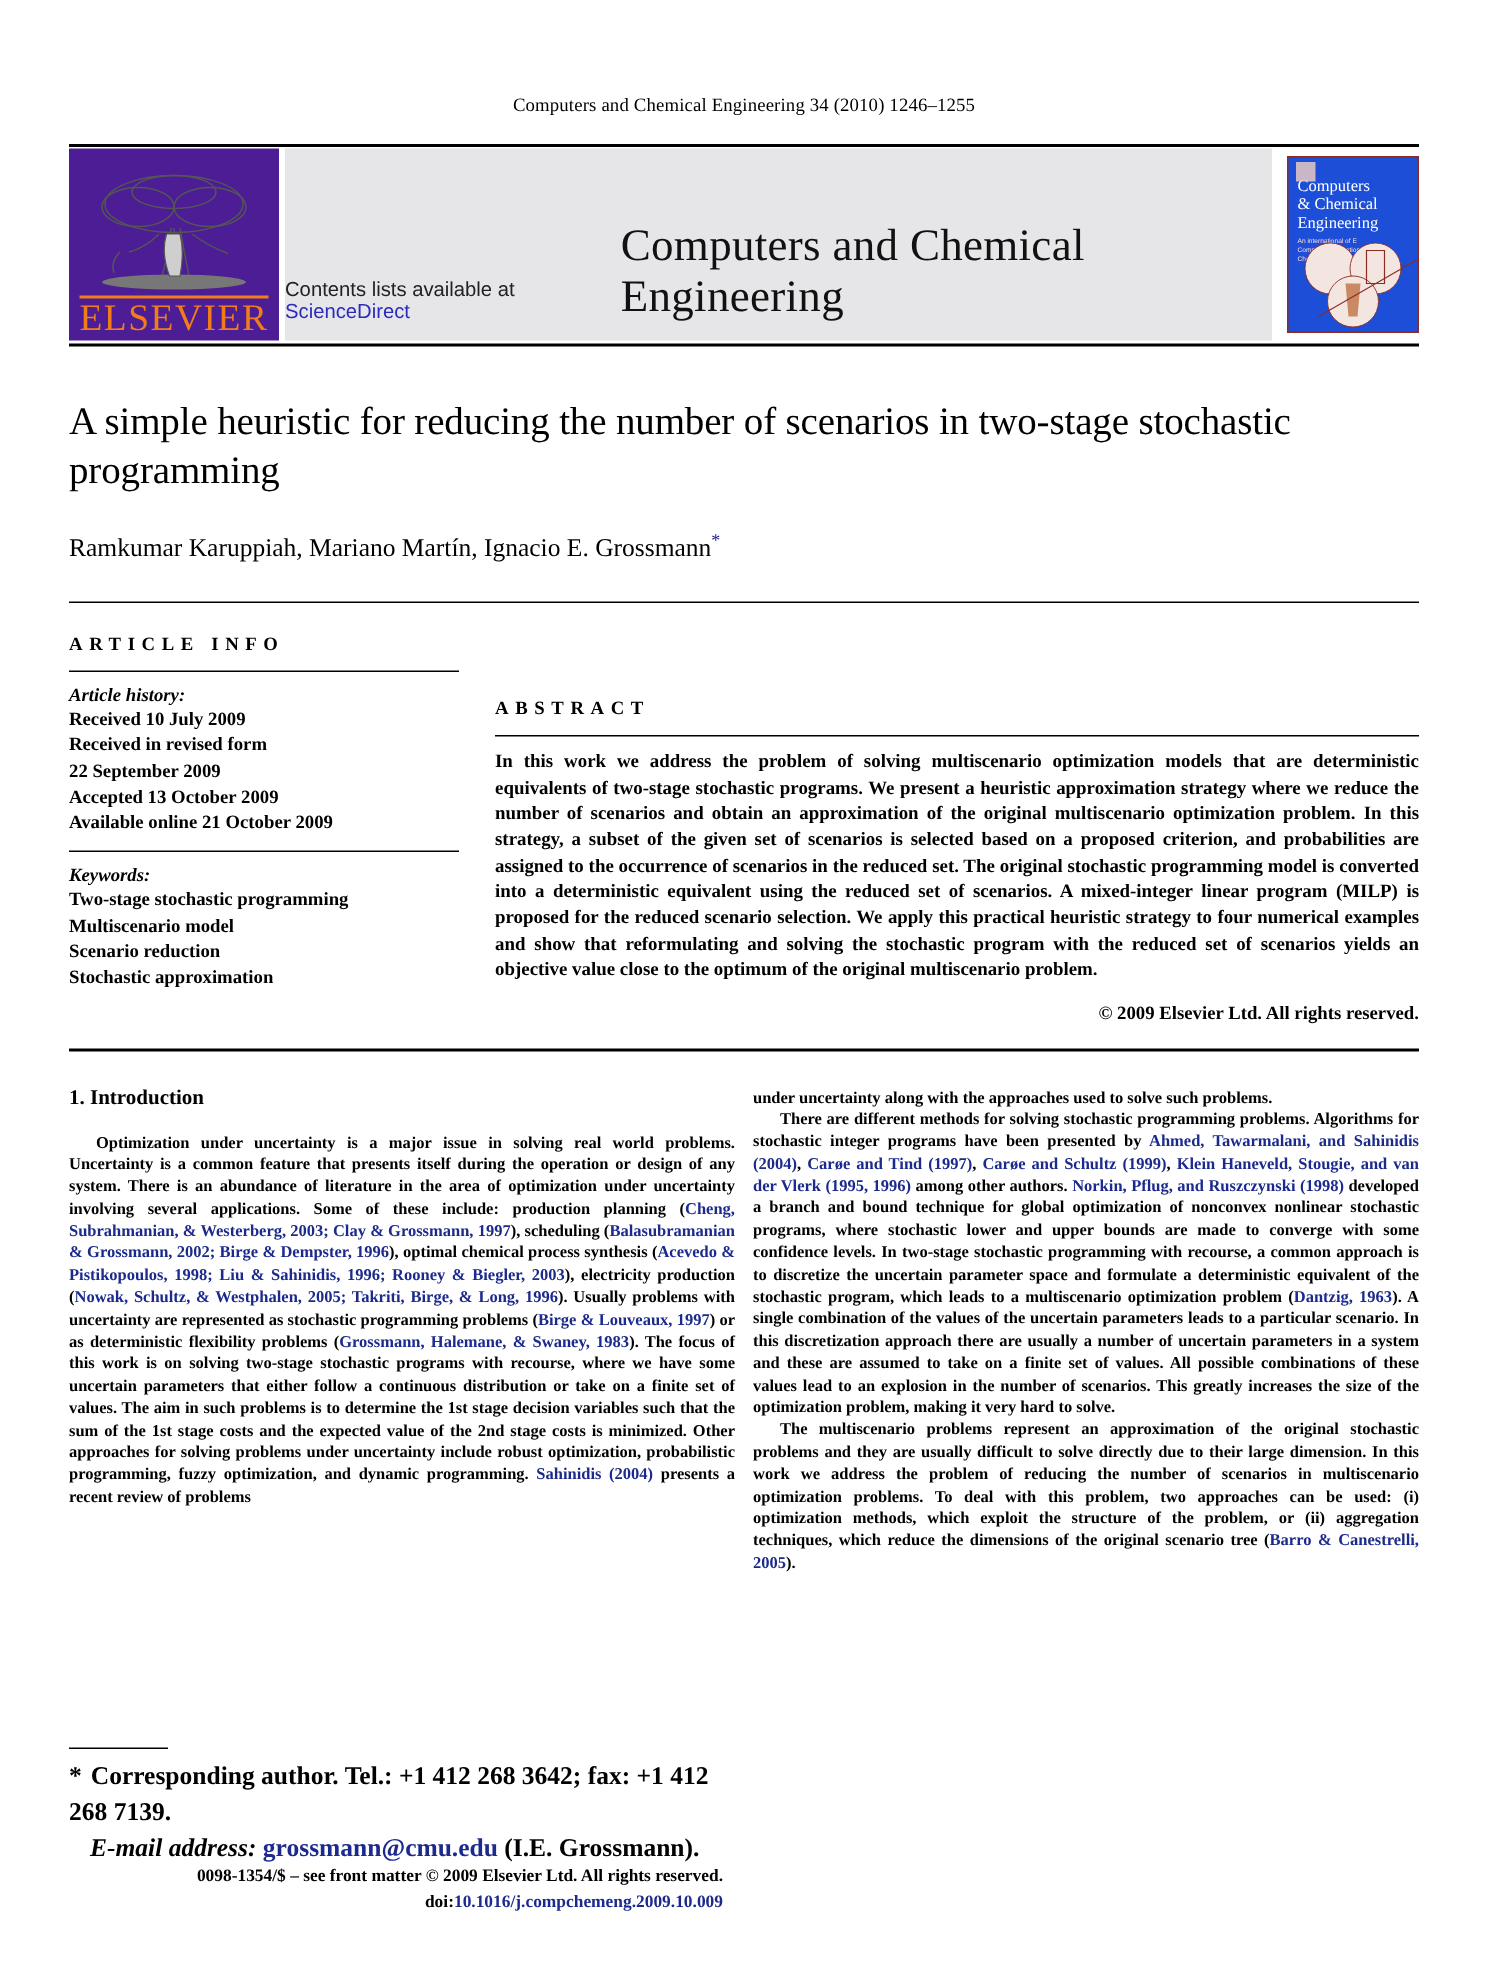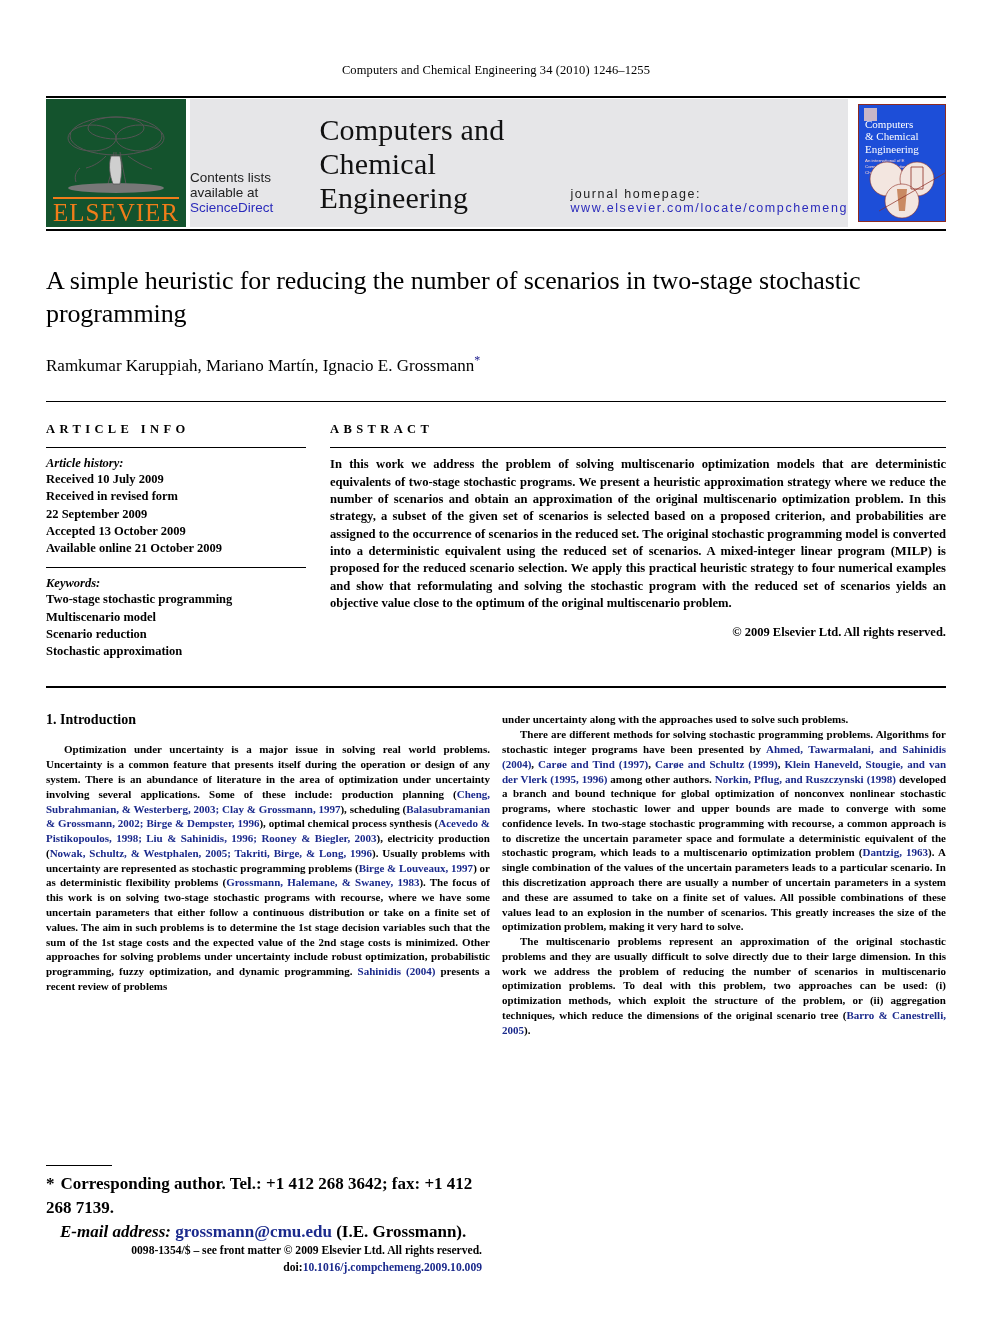--- a/index.html
+++ b/index.html
@@ -41,21 +41,21 @@
     height: 128px;
   }
   .elsevier-logo {
     width: 140px;
     flex: 0 0 140px;
     display: flex;
     flex-direction: column;
     align-items: center;
     justify-content: flex-end;
     padding-bottom: 2px;
-    background: #14532d;
+    background: #4c1d95;
   }
   .tree-svg { display:block; }
   .elsevier-word {
     font-family: "Liberation Serif", serif;
     font-size: 25px;
     letter-spacing: 1px;
     color: #f07d1a;
     line-height: 1;
     font-weight: 400;
     border-top: 2px solid #f07d1a;
@@ -152,21 +152,21 @@
 
   
   .info-abstract {
     margin-top: 26px;
     border-top: 1px solid #000;
     padding-top: 20px;
     display: flex;
     gap: 24px;
   }
   .col-info { flex: 0 0 260px; }
-  .col-abstract { flex: 1 1 auto; }
+  .col-abstract { flex: 1 1 auto; margin-top: 43px; }
   .sect-label {
     font-family: "Liberation Serif", serif;
     font-weight: bold;
     font-size: 12.5px;
     letter-spacing: 4.4px;
     margin-bottom: 10px;
   }
   .hr-thin { border-top: 1px solid #000; margin: 4px 0 8px 0; }
   .info-sub { font-style: italic; font-weight: bold; font-size: 12.5px; }
   .info-line { font-size: 12.5px; line-height: 1.38; font-weight: bold; }
@@ -268,24 +268,20 @@
       </span>
       <div class="elsevier-word">ELSEVIER</div>
     </div>
 
     <div class="masthead-center">
       <div class="contents-line">
         <span>Contents lists available at</span>
         <span class="sd-link">ScienceDirect</span>
       </div>
       <div class="journal-title">Computers and Chemical Engineering</div>
-      <div class="homepage-line">
-        <span>journal homepage:</span>
-        <span class="hp-url">www.elsevier.com/locate/compchemeng</span>
-      </div>
     </div>
 
     <div class="cover-thumb">
       <div class="cv-elsevier"></div>
       <div class="cv-top">
         <div>Computers</div>
         <div>&amp; Chemical</div>
         <div>Engineering</div>
       </div>
       <div class="cv-sub">

